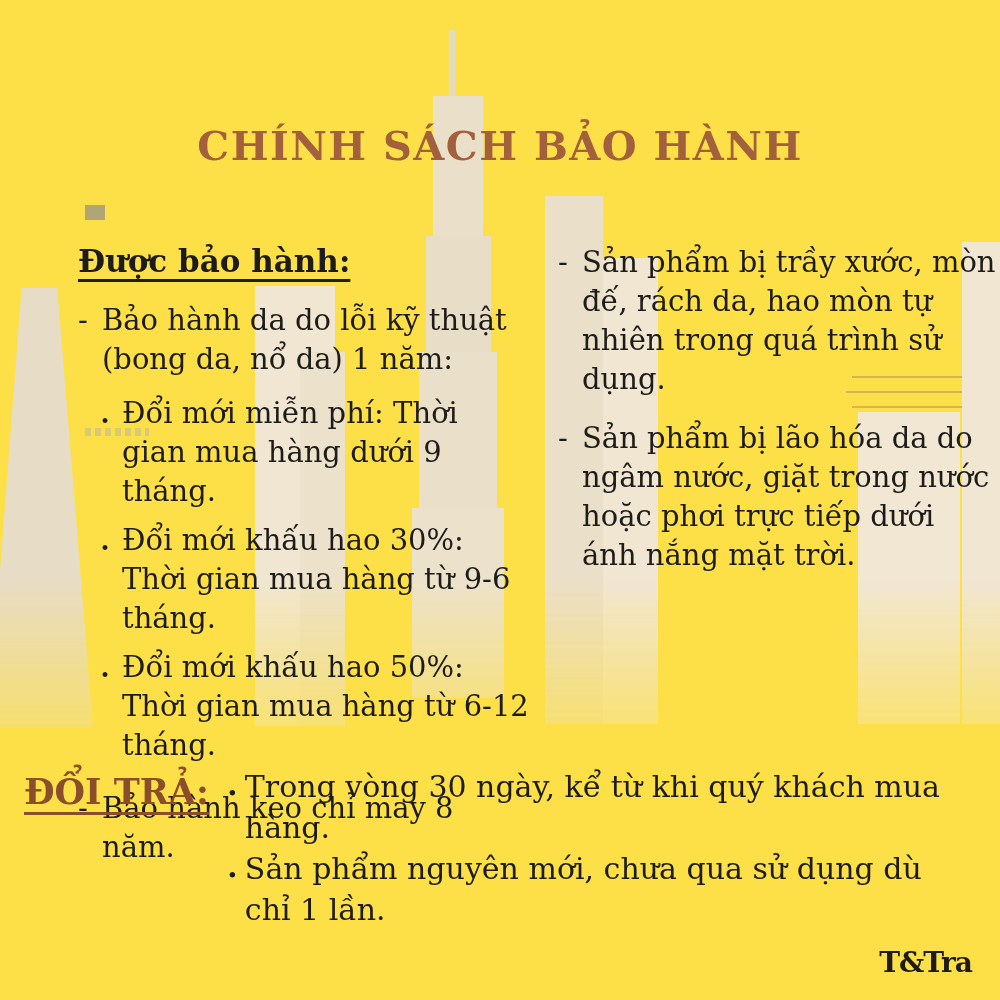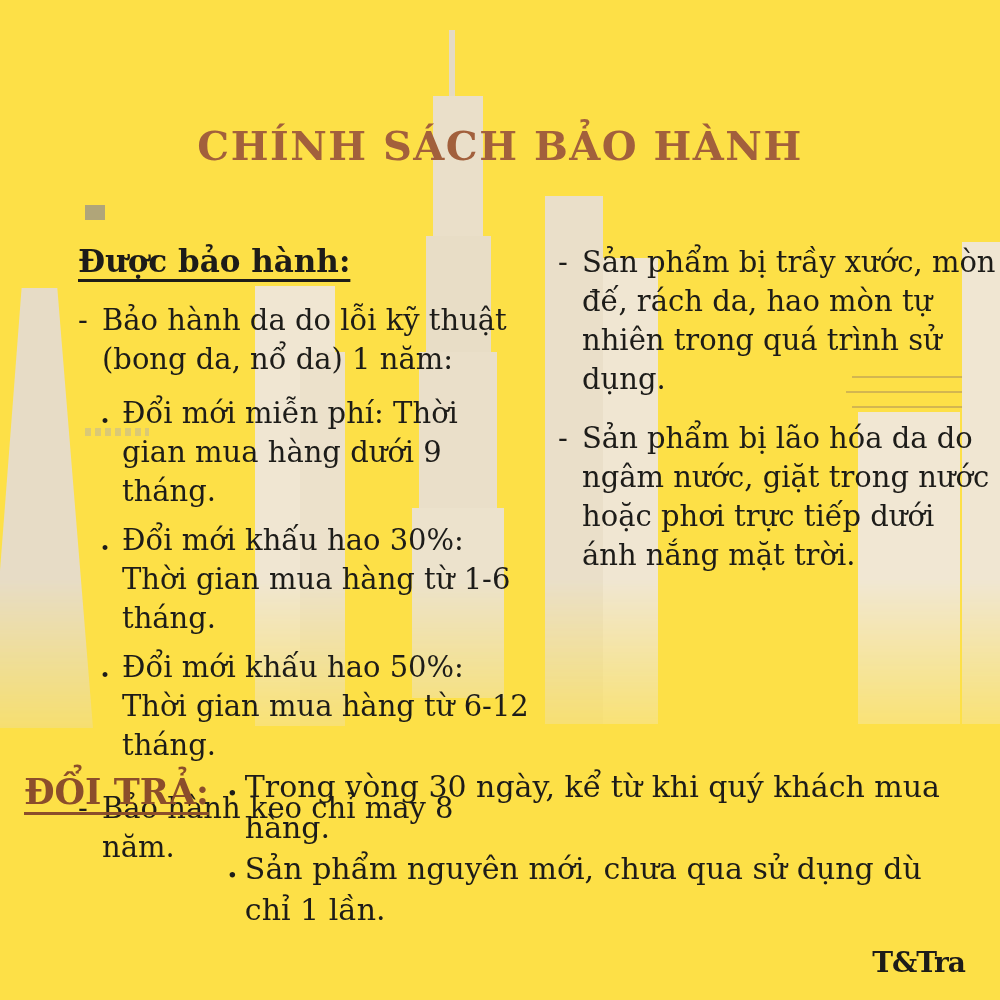--- a/index.html
+++ b/index.html
@@ -72,21 +72,21 @@
   .ex-label {
     font-size:35px; font-weight:bold; color:#8b4e2b;
     text-decoration:underline; text-decoration-thickness:3px; text-underline-offset:8px;
     white-space:nowrap; padding-top:5px;
   }
   .ex-item { display:flex; font-size:30px; line-height:41px; }
   .ex-mk { width:18px; flex-shrink:0; font-size:19px; padding-top:7px; }
 
   
   .footer {
-    position:absolute; right:35px; top:946px;
+    position:absolute; right:28px; top:946px;
     display:flex; align-items:baseline; gap:10px;
     font-size:28px;
   }
   .brand { font-weight:bold; letter-spacing:-1px; }
 </style>
 </head>
 <body>
 
 <div class="canvas">
 
@@ -121,21 +121,21 @@
       <span>Bảo hành da do lỗi kỹ thuật (bong da, nổ da) 1 năm:</span>
     </div>
 
     <div class="item sub">
       <span class="mk">•</span>
       <span>Đổi mới miễn phí: Thời gian mua hàng dưới 9 tháng.</span>
     </div>
 
     <div class="item sub">
       <span class="mk">•</span>
-      <span>Đổi mới khấu hao 30%: Thời gian mua hàng từ 1-6 tháng.</span>
+      <span>Đổi mới khấu hao 30%: Thời gian mua hàng từ 9-6 tháng.</span>
     </div>
 
     <div class="item sub">
       <span class="mk">•</span>
       <span>Đổi mới khấu hao 50%: Thời gian mua hàng từ 6-12 tháng.</span>
     </div>
 
     <div class="item gap-top">
       <span class="mk">-</span>
       <span>Bảo hành keo chỉ may 8 năm.</span>

